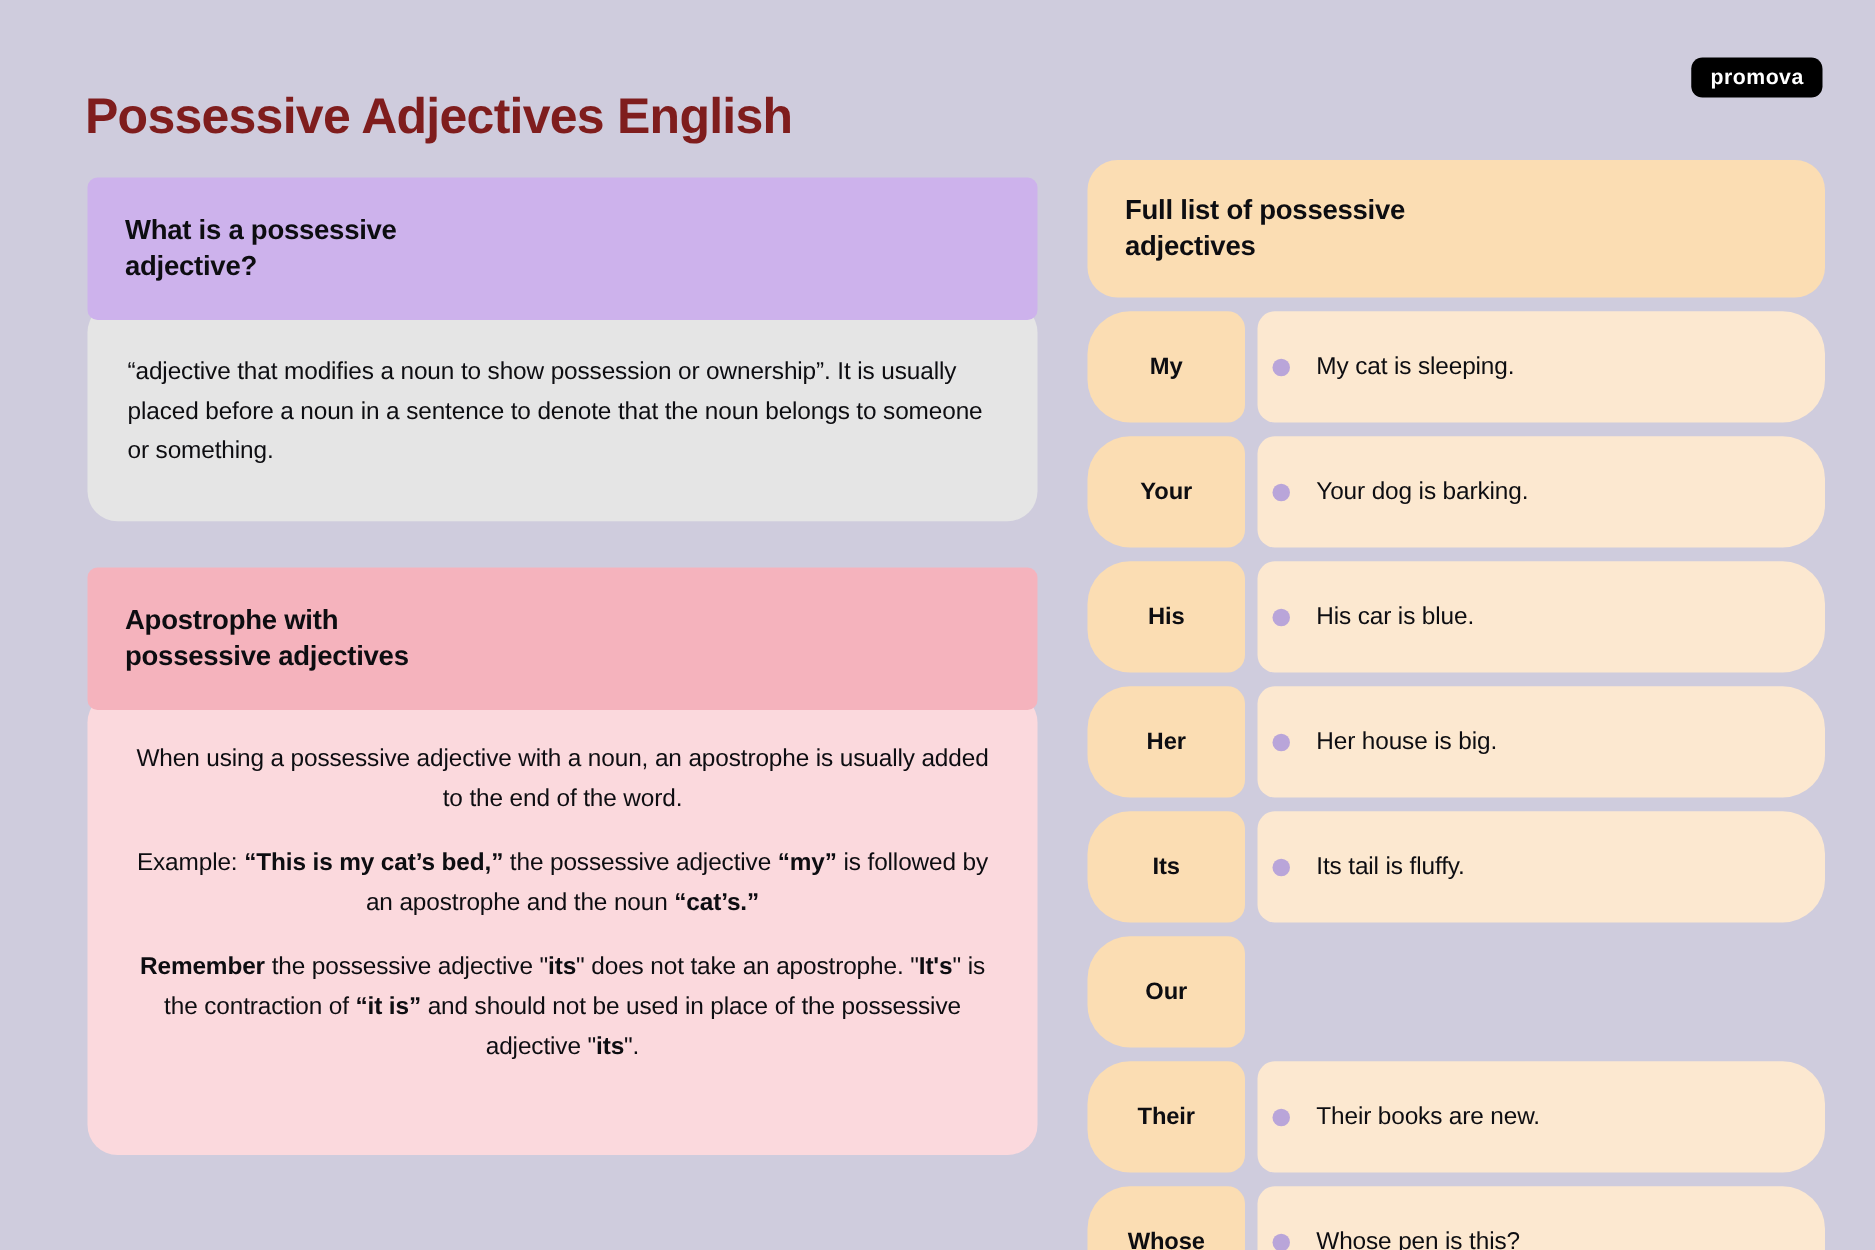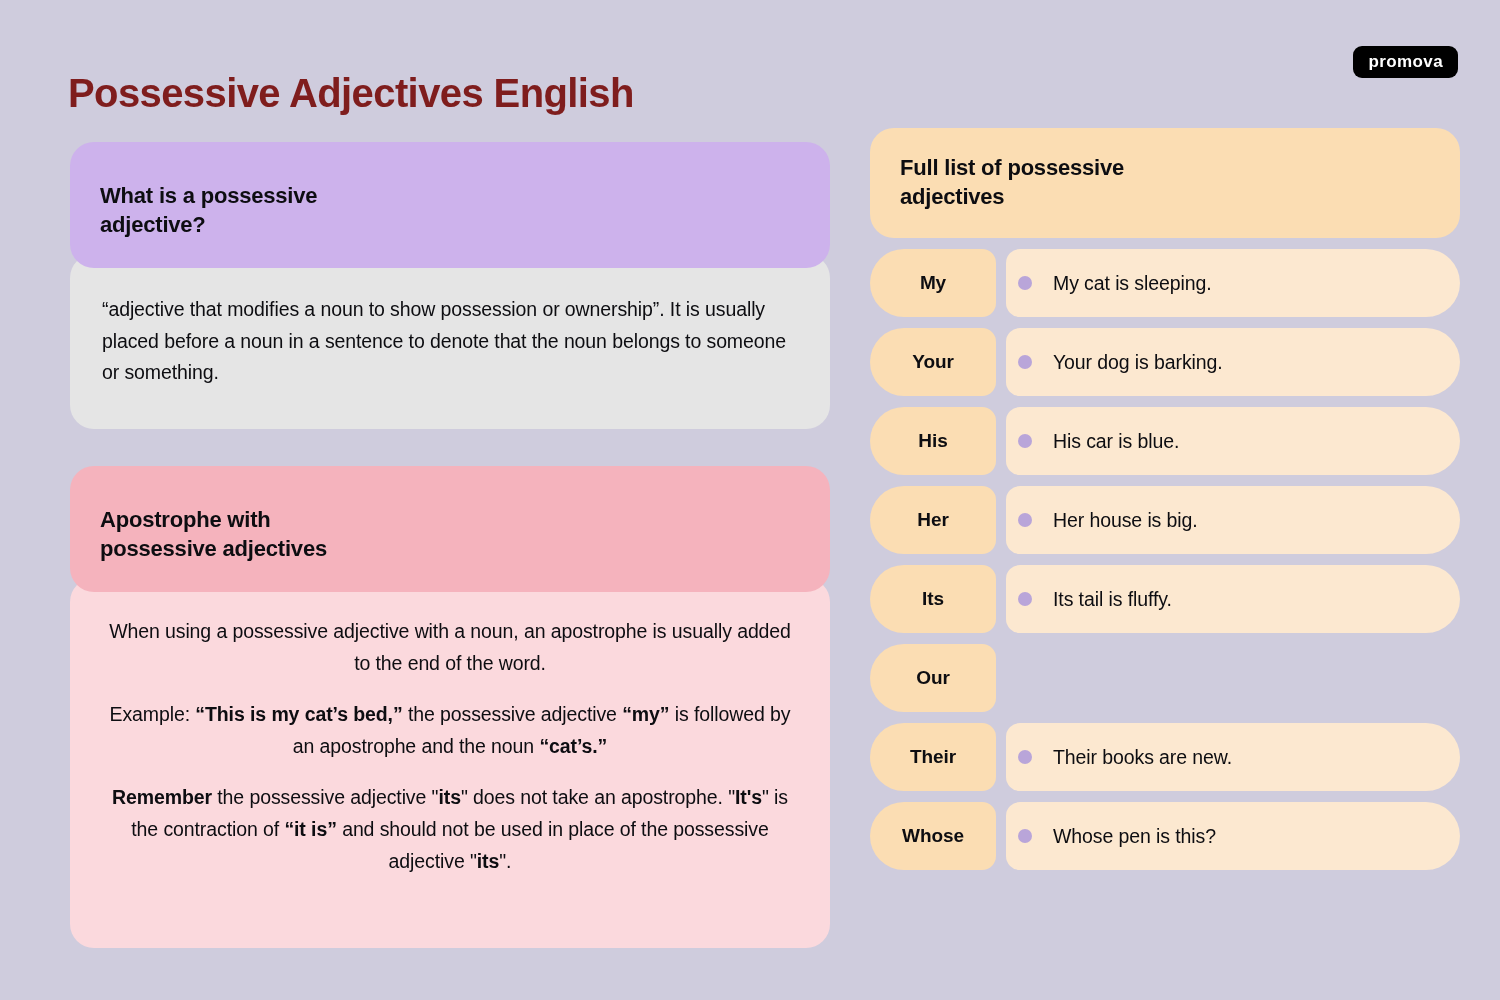--- a/index.html
+++ b/index.html
@@ -49,22 +49,22 @@
     left: 70px;
     top: 142px;
     width: 760px;
   }
 
   .card-block { position: relative; }
 
   .card-header {
     position: relative;
     z-index: 2;
-    border-radius: 24px;
-    padding: 39px 30px 29px;
+    border-radius: 8px;
+    padding: 27px 30px 29px;
     font-size: 22px;
     font-weight: 700;
     line-height: 1.32;
     letter-spacing: -0.2px;
     white-space: pre-line;
   }
 
   .card-body {
     position: relative;
     z-index: 1;
@@ -105,21 +105,21 @@
     line-height: 1.32;
     letter-spacing: -0.2px;
     white-space: pre-line;
   }
 
   .list-row {
     display: flex;
     align-items: stretch;
     gap: 10px;
     margin-top: 11px;
-    height: 68px;
+    height: 89px;
   }
 
   .row-word {
     flex: 0 0 126px;
     background: #fbddb3;
     border-radius: 34px 14px 14px 34px;
     display: flex;
     align-items: center;
     justify-content: center;
     font-size: 19px;

